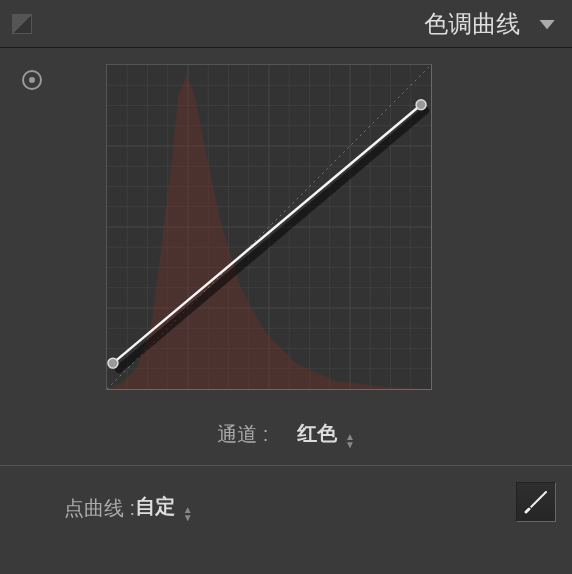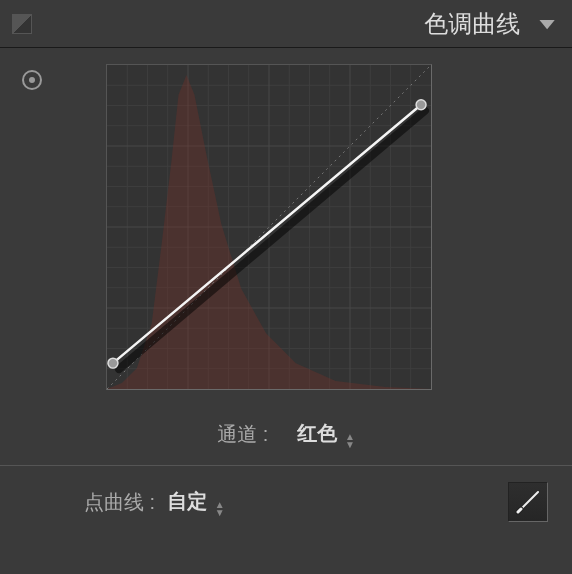--- a/index.html
+++ b/index.html
@@ -109,23 +109,22 @@
       cursor: pointer;
     }
     .divider {
       height: 1px;
       background: #1a1a1a;
       border-bottom: 1px solid #555;
       margin-top: 16px;
     }
     .footer {
       display: flex;
-      align-items: center;
-      padding: 16px 24px;
-      gap: 12px;
+      align-items: flex-end;
+      padding: 16px 16px;
     }
     .footer .row-label { text-align: right; }
     .footer-spacer { flex: 1; }
     .edit-button {
       width: 40px;
       height: 40px;
       border: 1px solid #222;
       border-right-color: #666;
       border-bottom-color: #666;
       background: linear-gradient(180deg, #2e2e2e, #262626);

